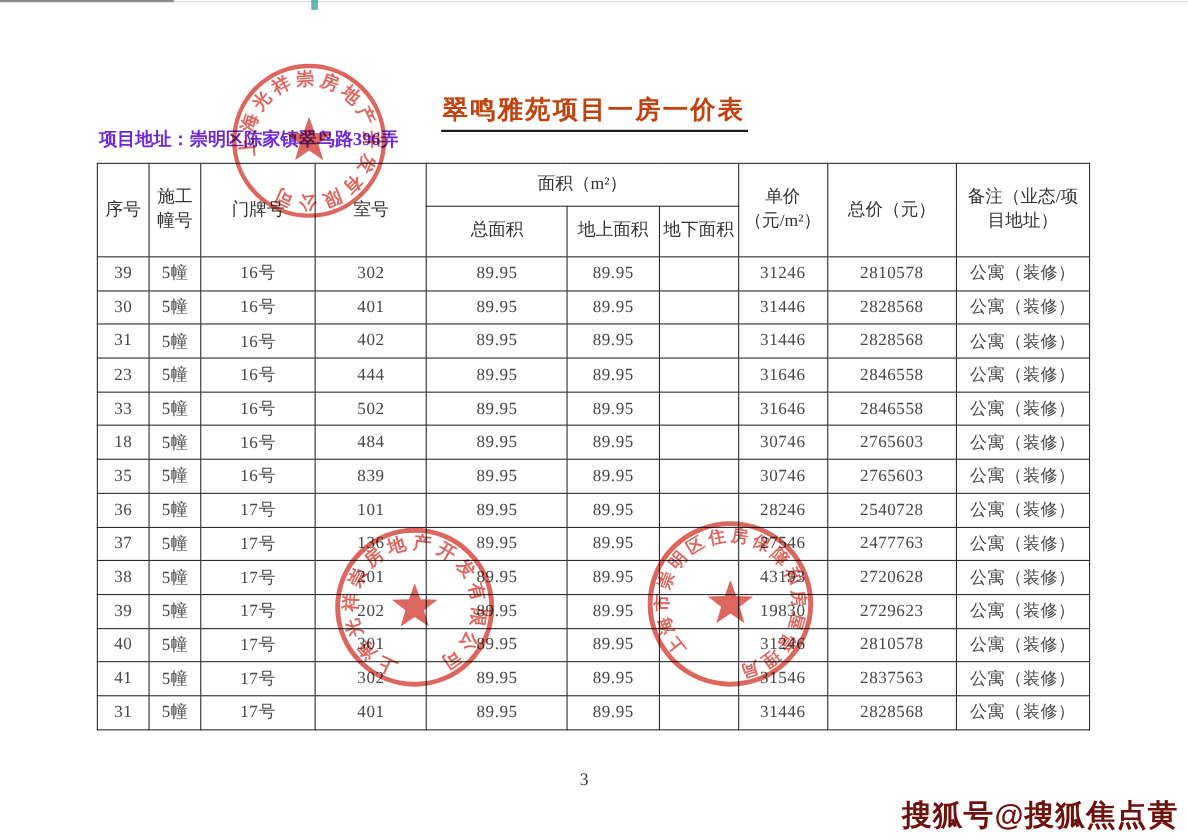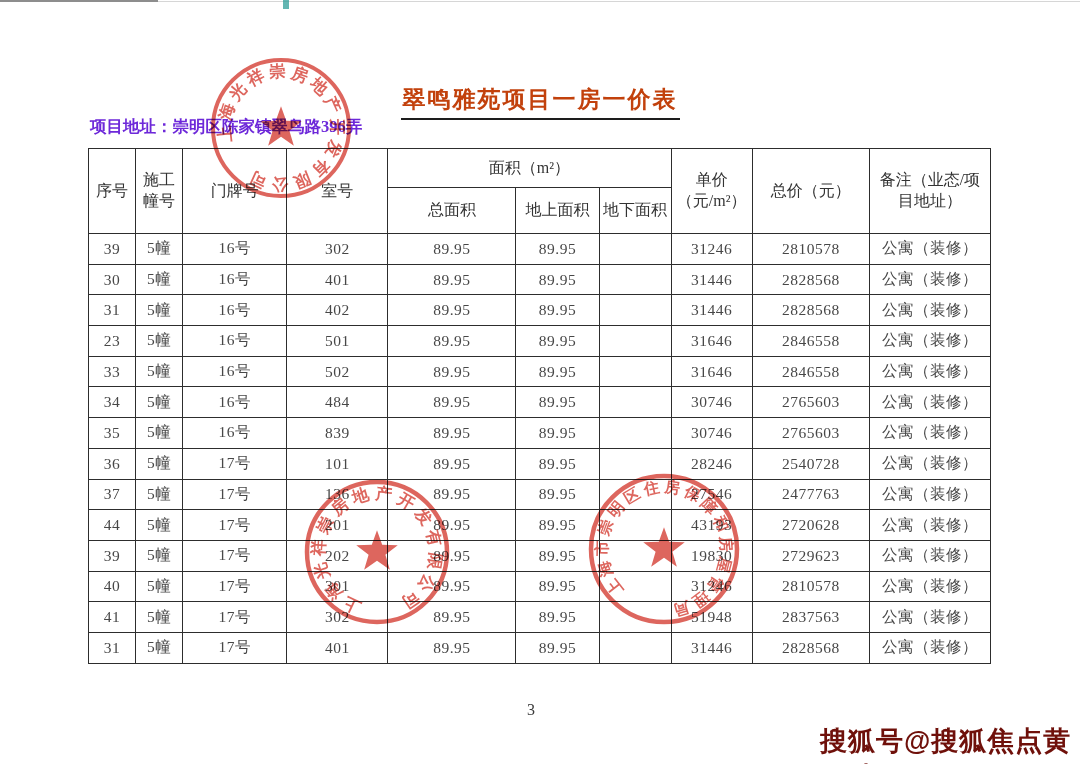--- a/index.html
+++ b/index.html
@@ -116,42 +116,42 @@
           <td>89.95</td>
           <td></td>
           <td>31446</td>
           <td>2828568</td>
           <td>公寓（装修）</td>
         </tr>
         <tr>
           <td>23</td>
           <td>5幢</td>
           <td>16号</td>
-          <td>501</td>
+          <td>444</td>
           <td>89.95</td>
           <td>89.95</td>
           <td></td>
           <td>31646</td>
           <td>2846558</td>
           <td>公寓（装修）</td>
         </tr>
         <tr>
           <td>33</td>
           <td>5幢</td>
           <td>16号</td>
           <td>502</td>
           <td>89.95</td>
           <td>89.95</td>
           <td></td>
           <td>31646</td>
           <td>2846558</td>
           <td>公寓（装修）</td>
         </tr>
         <tr>
-          <td>34</td>
+          <td>18</td>
           <td>5幢</td>
           <td>16号</td>
           <td>484</td>
           <td>89.95</td>
           <td>89.95</td>
           <td></td>
           <td>30746</td>
           <td>2765603</td>
           <td>公寓（装修）</td>
         </tr>
@@ -185,21 +185,21 @@
           <td>17号</td>
           <td>136</td>
           <td>89.95</td>
           <td>89.95</td>
           <td></td>
           <td>27546</td>
           <td>2477763</td>
           <td>公寓（装修）</td>
         </tr>
         <tr>
-          <td>44</td>
+          <td>38</td>
           <td>5幢</td>
           <td>17号</td>
           <td>201</td>
           <td>89.95</td>
           <td>89.95</td>
           <td></td>
           <td>43193</td>
           <td>2720628</td>
           <td>公寓（装修）</td>
         </tr>
@@ -228,21 +228,21 @@
           <td>公寓（装修）</td>
         </tr>
         <tr>
           <td>41</td>
           <td>5幢</td>
           <td>17号</td>
           <td>302</td>
           <td>89.95</td>
           <td>89.95</td>
           <td></td>
-          <td>51948</td>
+          <td>31546</td>
           <td>2837563</td>
           <td>公寓（装修）</td>
         </tr>
         <tr>
           <td>31</td>
           <td>5幢</td>
           <td>17号</td>
           <td>401</td>
           <td>89.95</td>
           <td>89.95</td>

